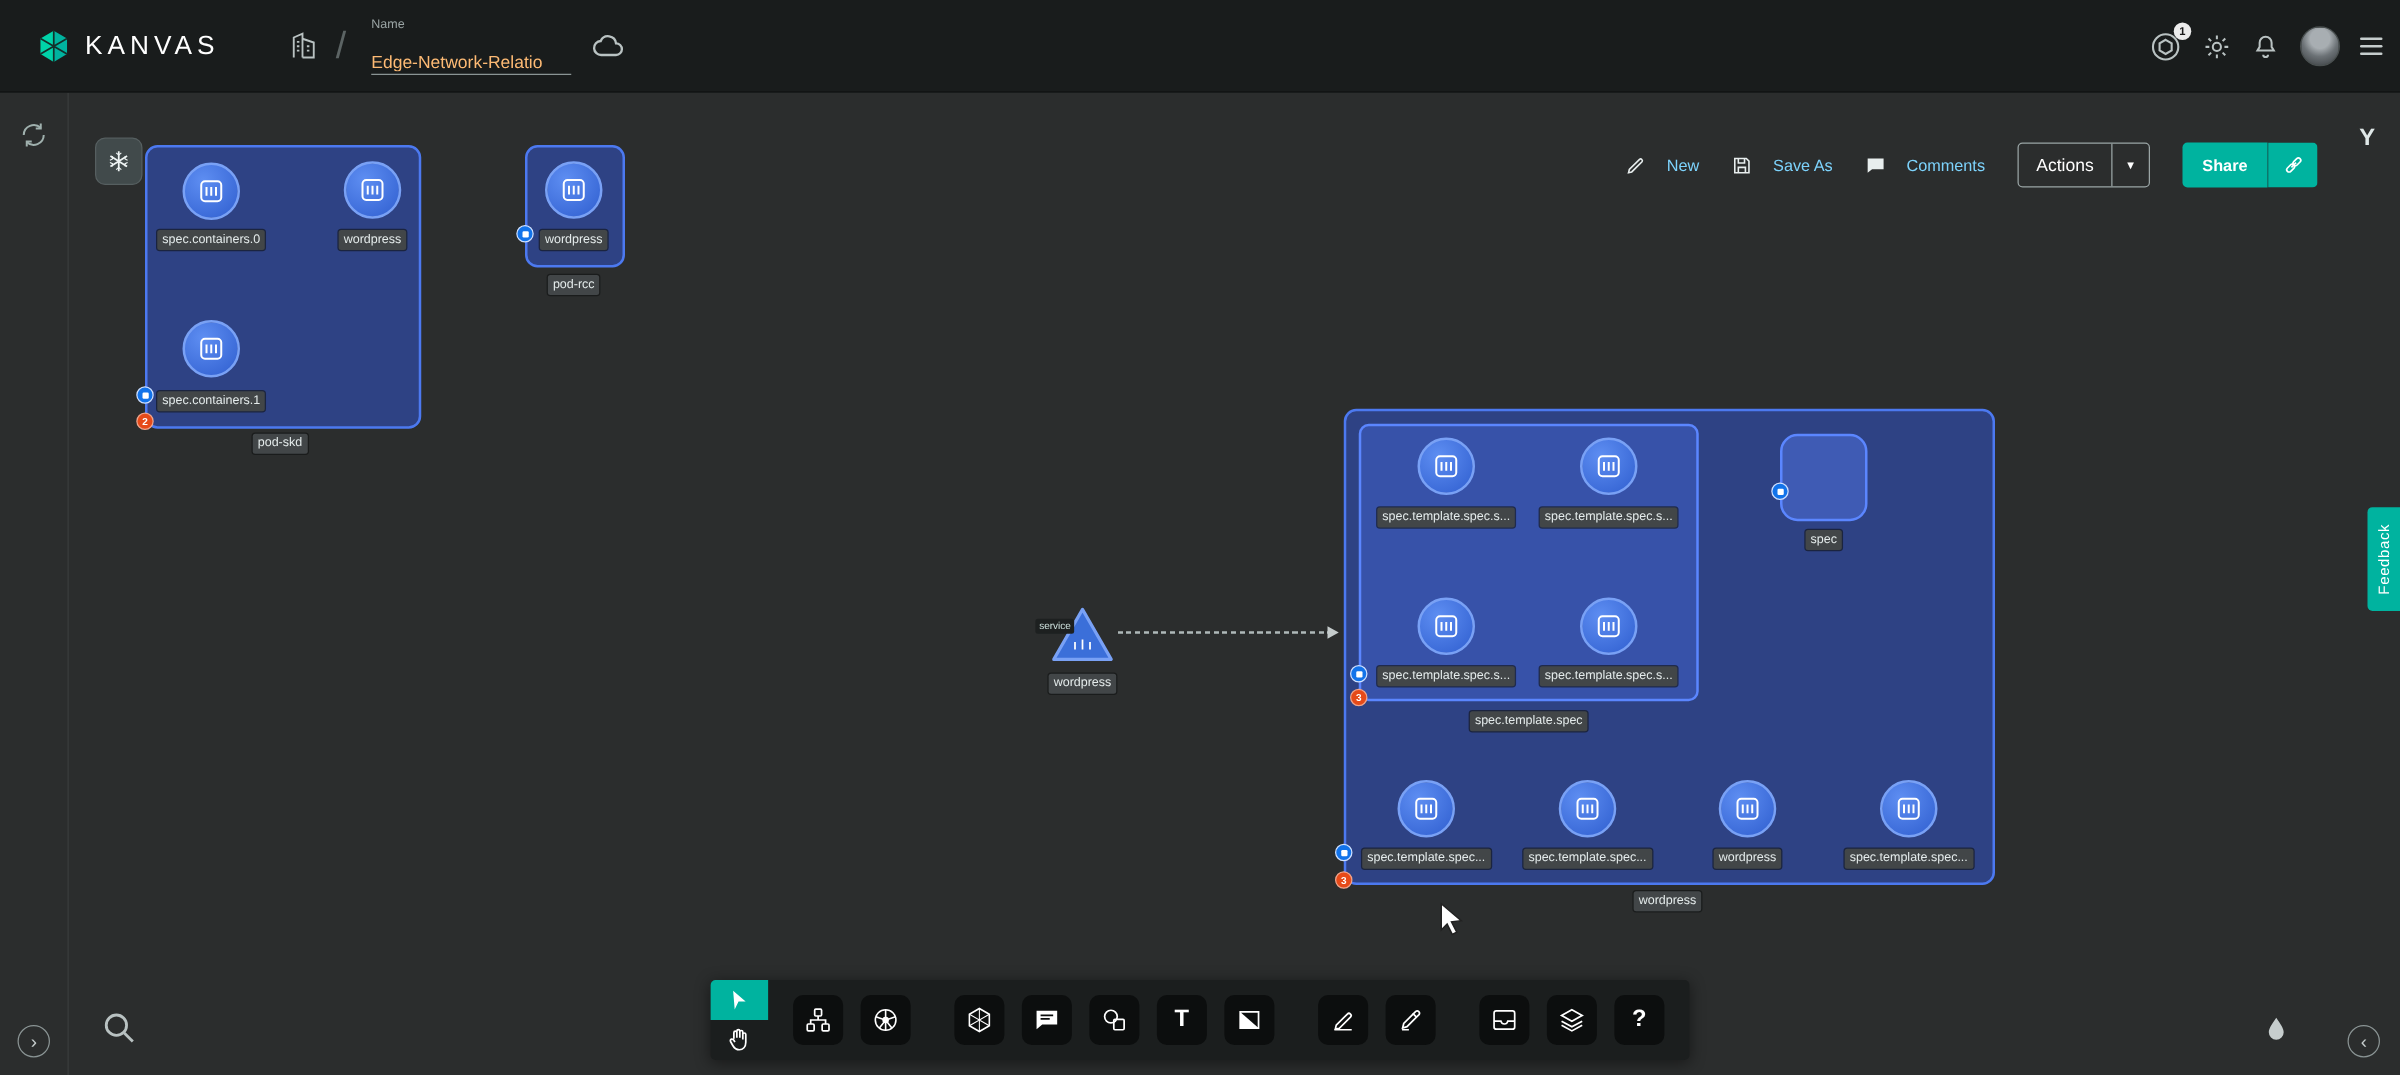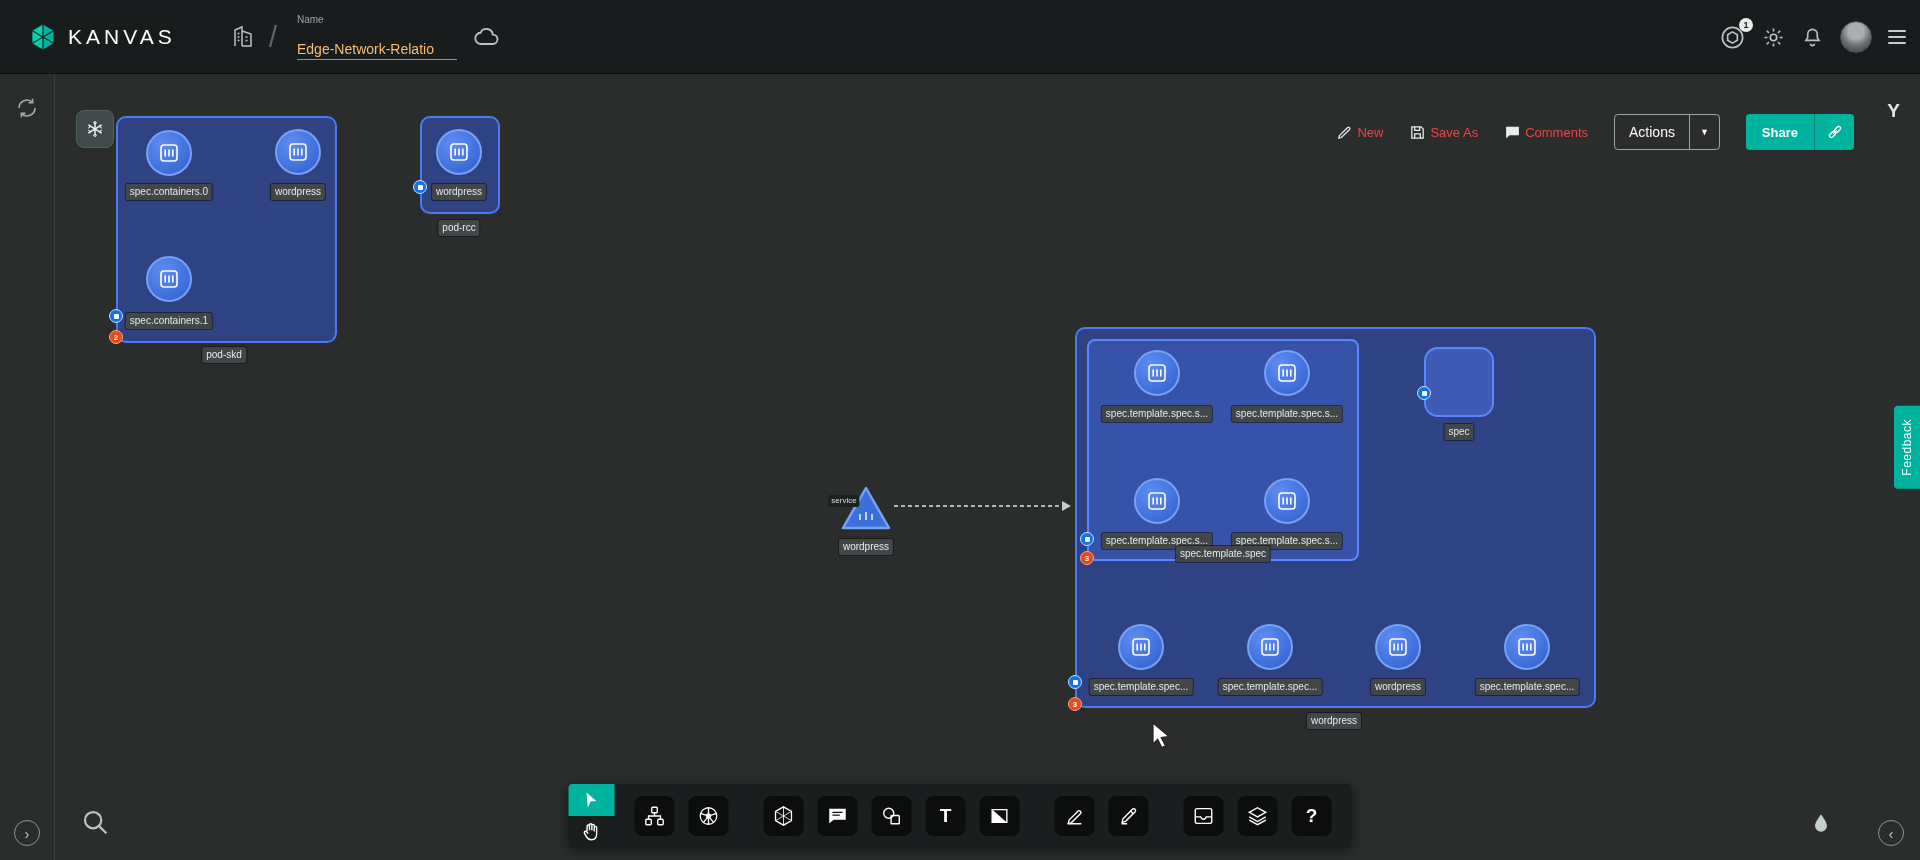--- a/index.html
+++ b/index.html
@@ -44,21 +44,21 @@
   .elabel{position:absolute;transform:translate(-50%,-50%);background:#1d2020;color:#cfe2de;font-size:8px;line-height:1;padding:2px 3px;border-radius:2px;white-space:nowrap;z-index:7}
   .badge{position:absolute;transform:translate(-50%,-50%);width:14px;height:14px;border-radius:50%;display:flex;align-items:center;justify-content:center;z-index:8;font-size:8px;color:#fff;font-weight:700}
   .badge.blue{background:#1273ea;border:1px solid #cfe0ff}
   .badge.blue i{display:block;width:5px;height:5px;background:#fff;border-radius:1px}
   .badge.orange{background:#e64a19;border:1px solid #f0a58c}
   .edge{position:absolute;height:2px;background:repeating-linear-gradient(90deg,#aeb8b8 0 4px,transparent 4px 7px);z-index:4}
   .edge-arrow{position:absolute;width:0;height:0;border-top:5px solid transparent;border-bottom:5px solid transparent;border-left:9px solid #c5cccc;z-index:4}
 
   
   .action-bar{position:absolute;top:40px;right:66px;display:flex;align-items:center;gap:26px;z-index:20}
-  .ab-item{display:flex;align-items:center;gap:4px;color:#ef4444;font-size:13px;background:none;border:none;cursor:pointer}
+  .ab-item{display:flex;align-items:center;gap:16px;color:#7dd3fc;font-size:13px;background:none;border:none;cursor:pointer}
   .actions-btn{display:flex;align-items:center;border:1px solid #9aa5a5;border-radius:4px;color:#fff;background:none;height:36px;cursor:pointer;padding:0}
   .actions-btn .lbl{padding:0 14px;font-size:14px}
   .actions-btn .caret{padding:0 10px;border-left:1px solid #9aa5a5;font-size:9px;height:100%;display:flex;align-items:center}
   .share-wrap{display:flex}
   .share-btn{background:#00b39f;color:#fff;border:none;height:36px;padding:0 16px;font-size:13px;font-weight:700;border-radius:4px 0 0 4px;cursor:pointer}
   .link-btn{background:#00b39f;border:none;border-left:1px solid rgba(0,0,0,.28);height:36px;width:40px;border-radius:0 4px 4px 0;display:flex;align-items:center;justify-content:center;cursor:pointer}
 
   
   .dock{position:absolute;left:50%;bottom:12px;transform:translateX(-50%);background:#1b1e1e;border-radius:4px;display:flex;align-items:stretch;z-index:20;box-shadow:0 2px 12px rgba(0,0,0,.45)}
   .dock-left{display:flex;flex-direction:column;width:46px}
@@ -242,21 +242,21 @@
         <rect x="4" y="4" width="16" height="16" rx="3" fill="none" stroke="#fff" stroke-width="1.6"></rect>
         <path d="M8.2 8.5v7M12 8.5v7M15.8 8.5v7" stroke="#fff" stroke-width="1.6"></path>
       </svg>
   </div>
   <span class="nlabel" style="left:1287px;top:467px">spec.template.spec.s...</span>
 
   <span class="badge blue" style="left:1087px;top:465px">
       <i></i>
     </span>
   <span class="badge orange" style="left:1087px;top:484px">3</span>
-  <span class="nlabel" style="left:1223px;top:480px">spec.template.spec</span>
+  <span class="nlabel" style="left:1223px;top:503px">spec.template.spec</span>
 
   <div class="spec-node" style="left:1424px;top:273px"></div>
   <span class="badge blue" style="left:1424px;top:319px">
       <i></i>
     </span>
   <span class="nlabel" style="left:1459px;top:358px">spec</span>
 
   <div class="node-circle" style="left:1141px;top:573px">
     <svg viewBox="0 0 24 24">
         <rect x="4" y="4" width="16" height="16" rx="3" fill="none" stroke="#fff" stroke-width="1.6"></rect>

